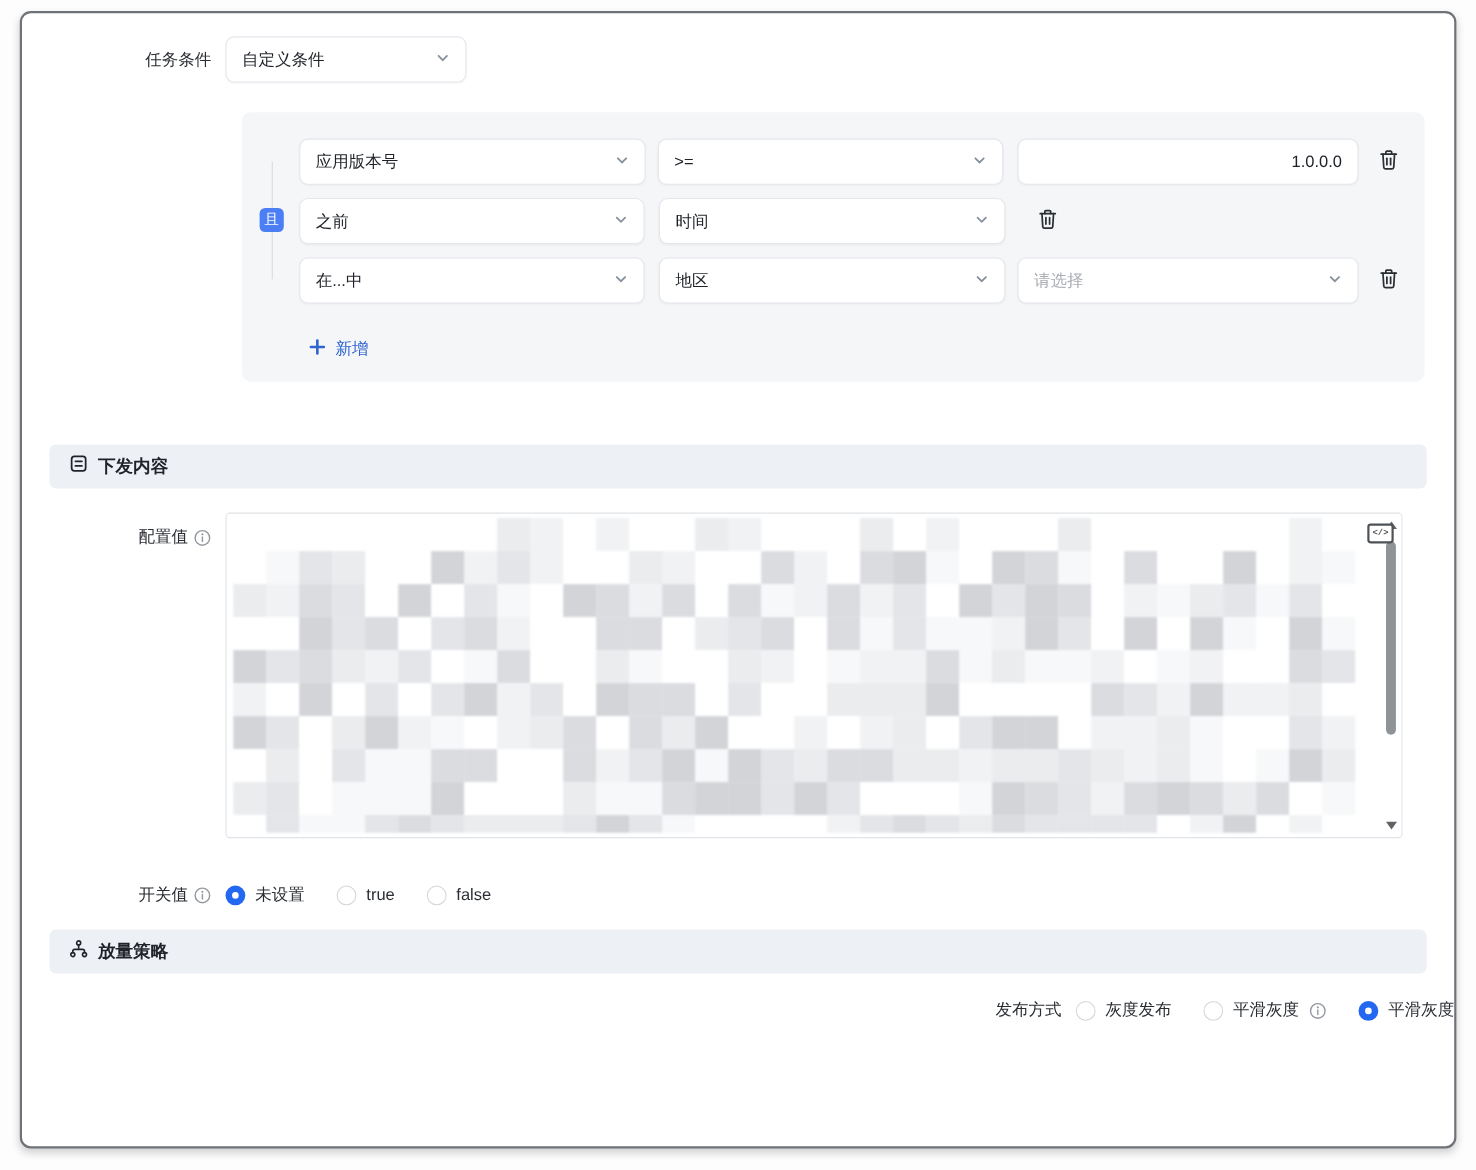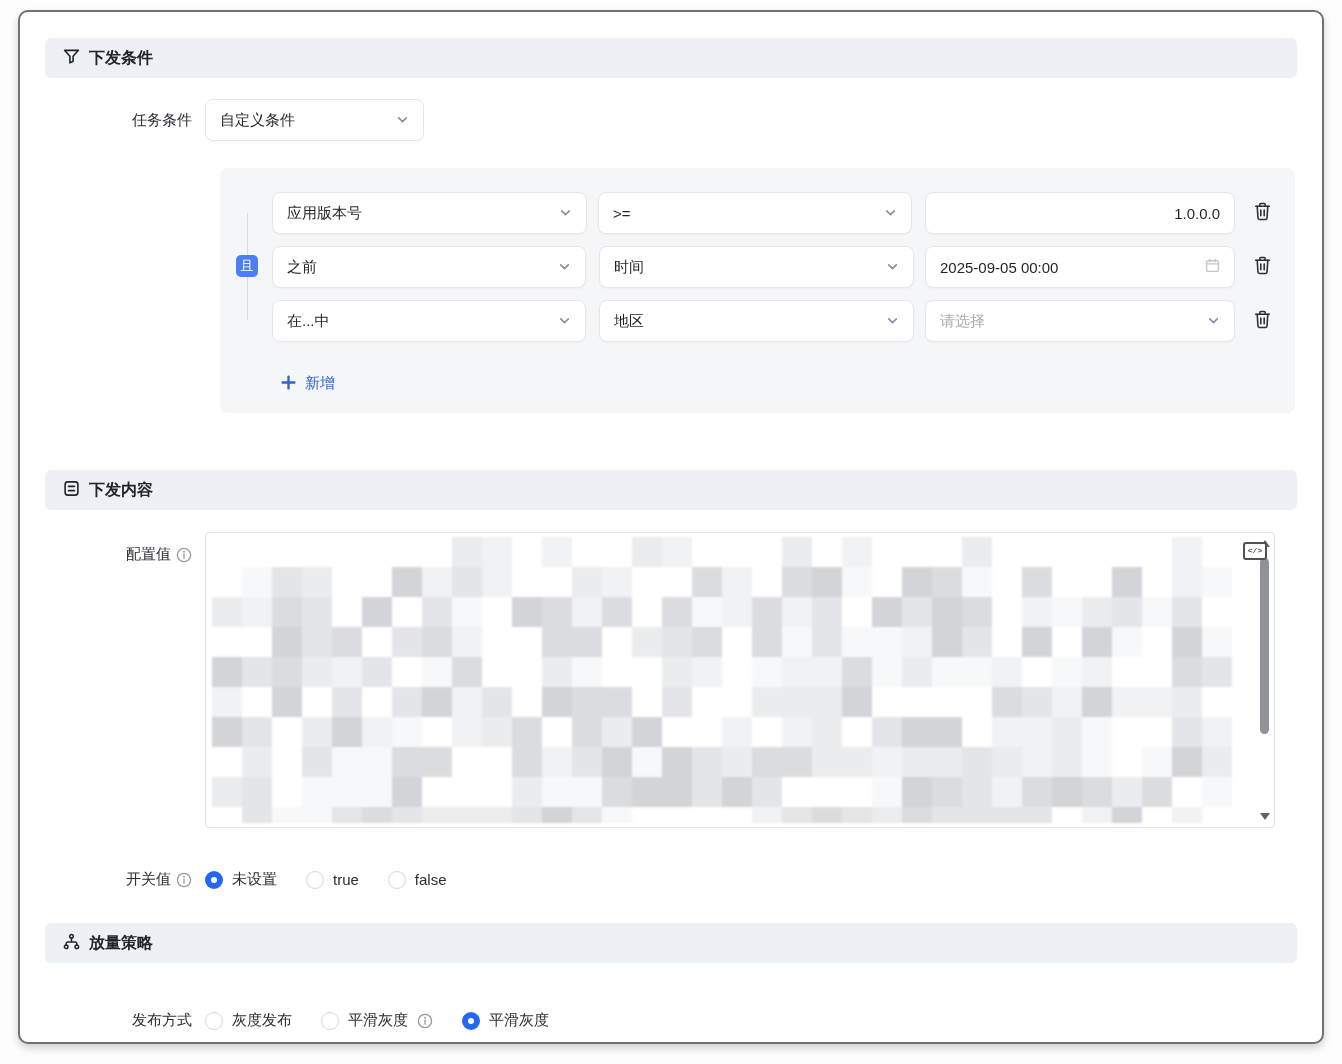--- a/index.html
+++ b/index.html
@@ -75,45 +75,37 @@
     color:#4e5155; font-family:"Liberation Mono","DejaVu Sans Mono",monospace;
     font-size:8px; font-weight:700; line-height:14px; text-align:center; cursor:pointer; padding:0;
   }
   .scrollbar { position:absolute; top:5px; bottom:5px; right:2px; width:14px; z-index:2; }
   .sb-arrow-up, .sb-arrow-down { position:absolute; left:2px; width:0; height:0; border-left:5px solid transparent; border-right:5px solid transparent; }
   .sb-arrow-up { top:2px; border-bottom:7px solid #5f6368; }
   .sb-arrow-down { bottom:2px; border-top:7px solid #5f6368; }
   .sb-thumb { position:absolute; top:20px; left:2px; width:9px; height:176px; background:#8f9296; border-radius:5px; }
   
   .row-switch { margin-top:42px; }
-  .row-publish { margin-top:48px; }
+  .row-publish { margin-top:24px;justify-content:flex-end; }
   .radio-group { display:flex; align-items:center; gap:29px; }
   .radio-option { display:flex; align-items:center; gap:9px; cursor:pointer; font-size:15px; color:#2a2e34; }
   .radio { flex:none; width:18px; height:18px; border-radius:50%; border:1.5px solid #d4d7dc; background:#fff; position:relative; }
   .radio.checked { border:none; background:#2468f2; }
   .radio.checked::after {
     content:''; position:absolute; left:50%; top:50%; width:6px; height:6px; margin:-3px 0 0 -3px;
     background:#fff; border-radius:50%;
   }
-  .strategy-head { margin-top:34px; }
+  .strategy-head { margin-top:22px; }
   .info-icon { display:inline-flex; }
 </style>
 </head>
 <body>
 
 <div class="card">
 
-  <div class="section-head">
-    <span>
-      <svg width="17" height="17" viewBox="0 0 16 16" fill="none" stroke="#20242a" stroke-width="1.5" stroke-linejoin="round">
-        <path d="M1.5 2.2 h13 l-5 5.6 v4.6 l-3 1.6 v-6.2 Z"></path>
-      </svg>
-    </span>
-    <span>下发条件</span>
-  </div>
 
   <div class="form-row row-task">
     <div class="form-label">任务条件</div>
     <div class="box task-select">
       <span class="grow">自定义条件</span>
       <span>
         <svg width="13" height="13" viewBox="0 0 12 12" fill="none" stroke="#86909c" stroke-width="1.5" stroke-linecap="round">
             <polyline points="2.5,4.5 6,8 9.5,4.5"></polyline>
           </svg>
       </span>
@@ -161,31 +153,20 @@
           <span class="grow">之前</span>
           <span><svg width="13" height="13" viewBox="0 0 12 12" fill="none" stroke="#86909c" stroke-width="1.5" stroke-linecap="round">
                 <polyline points="2.5,4.5 6,8 9.5,4.5"></polyline>
               </svg></span>
         </div>
         <div class="box cond-field">
           <span class="grow">时间</span>
           <span><svg width="13" height="13" viewBox="0 0 12 12" fill="none" stroke="#86909c" stroke-width="1.5" stroke-linecap="round">
                 <polyline points="2.5,4.5 6,8 9.5,4.5"></polyline>
               </svg></span>
-        </div>
-        <div class="box cond-value">
-          <span class="grow">2025-09-05 00:00</span>
-          <span>
-            <svg width="15" height="15" viewBox="0 0 14 14" fill="none" stroke="#c3c7cd" stroke-width="1.3" stroke-linecap="round">
-              <rect x="1.5" y="2.5" width="11" height="10" rx="1.5"></rect>
-                <path d="M1.5 5.5 h11"></path>
-                <path d="M4.5 1 v2.5"></path>
-                <path d="M9.5 1 v2.5"></path>
-            </svg>
-          </span>
         </div>
         <button class="trash-btn">
           <span>
             <svg width="17" height="19" viewBox="0 0 16 18" fill="none" stroke="#2b2f33" stroke-width="1.5" stroke-linecap="round">
               <path d="M1.5 4 h13"></path>
                 <path d="M5.5 4 V2.2 a0.8 0.8 0 0 1 0.8-0.8 h3.4 a0.8 0.8 0 0 1 0.8 0.8 V4"></path>
               <path d="M3 4 l0.7 11.2 a1.4 1.4 0 0 0 1.4 1.3 h5.8 a1.4 1.4 0 0 0 1.4-1.3 L13 4"></path>
               <path d="M6.4 7.5 v5.5"></path>
                 <path d="M9.6 7.5 v5.5"></path>
             </svg>

